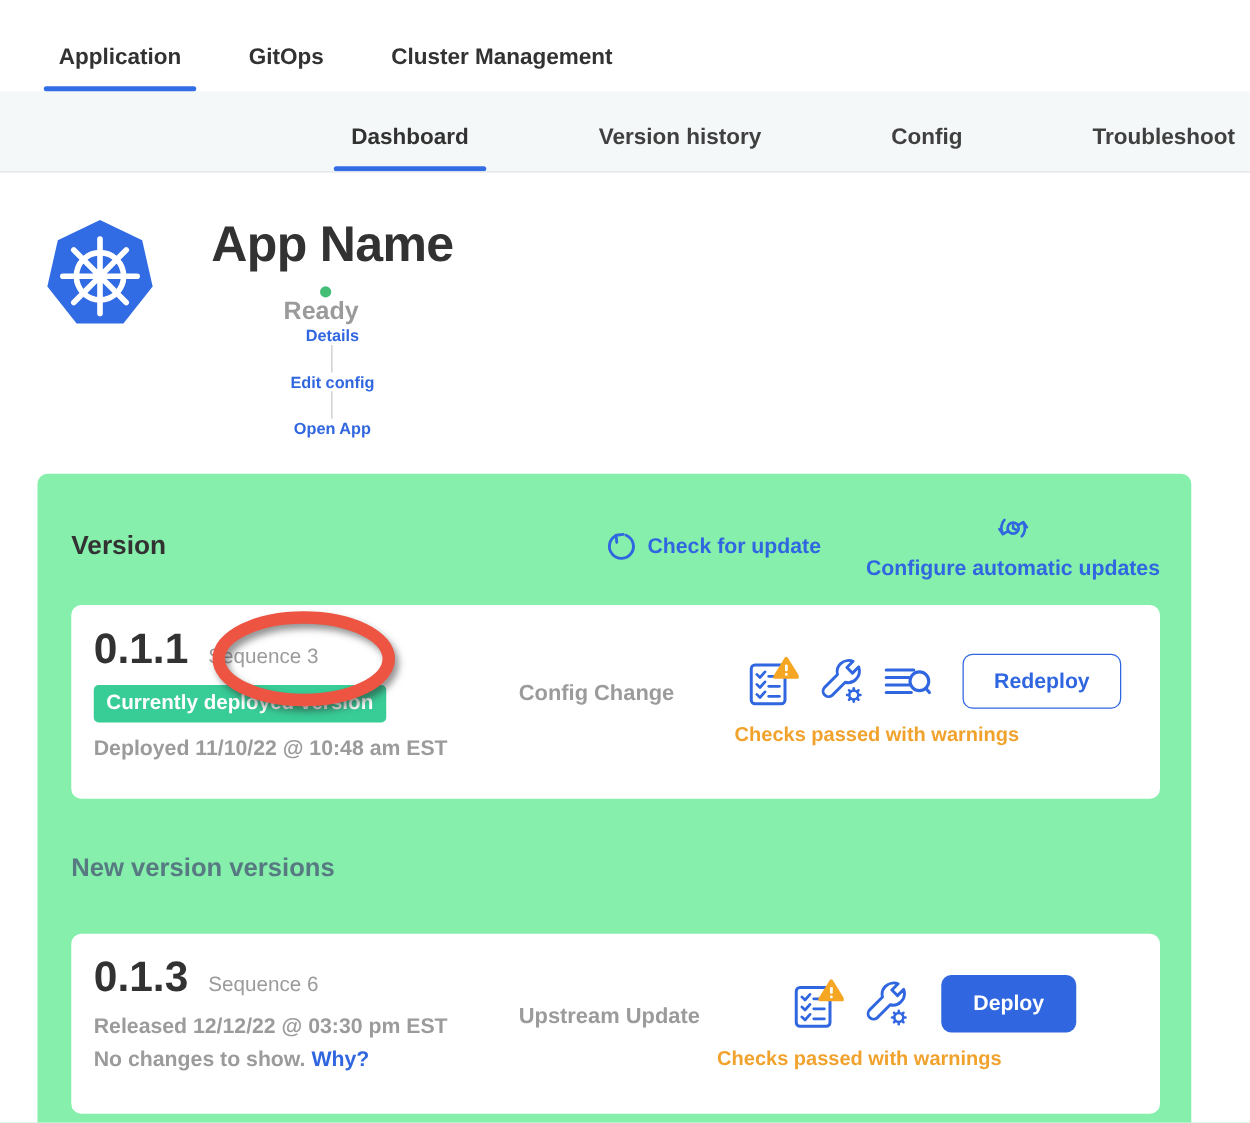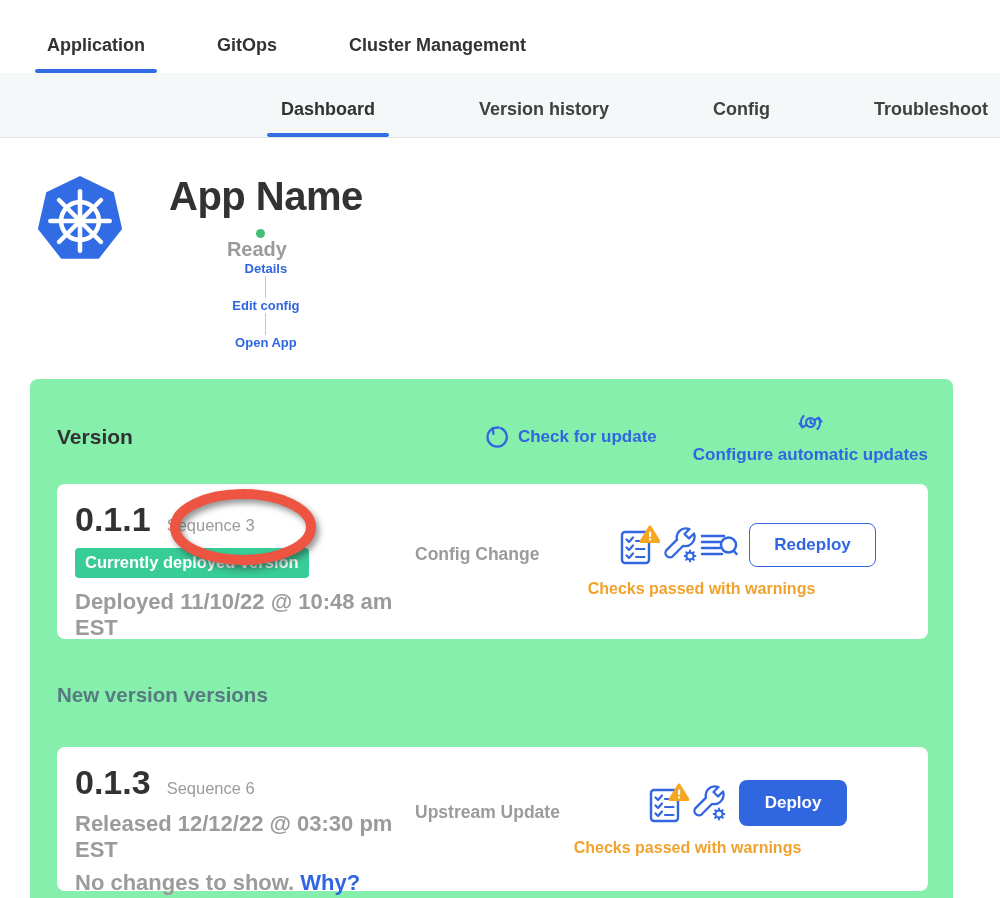--- a/index.html
+++ b/index.html
@@ -1,20 +1,20 @@
 <!DOCTYPE html>
 <html><head>
 <meta charset="utf-8">
 <style>
   * { margin:0; padding:0; box-sizing:border-box; }
   html,body { width:1000px; height:898px; background:#fff; overflow:hidden;
               font-family:"Liberation Sans", sans-serif; color:#323232; }
 
   
-  .topnav { height:73px; display:flex; align-items:flex-end; padding-left:45px; gap:68px; background:#fff; }
+  .topnav { height:73px; display:flex; align-items:flex-end; padding-left:45px; gap:50px; background:#fff; }
   .topnav-item { font-size:18px; font-weight:700; color:#323232; padding:0 2px 17px; position:relative; cursor:pointer; }
   .topnav-item.active::after { content:""; position:absolute; left:-10px; right:-10px; bottom:0; height:4px; background:#326DE6; border-radius:2px; }
 
   
   .subnav { height:65px; background:#F5F8F9; border-bottom:1px solid #E2E5E6; display:flex; align-items:flex-end;
             padding-left:279px; gap:100px; white-space:nowrap; overflow:hidden; }
   .subnav-tab { font-size:18px; font-weight:700; color:#404040; padding:0 2px 17px; position:relative; cursor:pointer; flex:0 0 auto; }
   .subnav-tab.active { color:#323232; }
   .subnav-tab.active::after { content:""; position:absolute; left:-12px; right:-12px; bottom:0; height:4px; background:#326DE6; border-radius:2px; }
 
@@ -40,25 +40,25 @@
   .card.current { height:155px; }
   .card.available { height:144px; margin-top:40px; }
   .card-left { width:340px; }
   .version-line { display:flex; align-items:baseline; position:relative; }
   .version-num { font-size:34px; font-weight:800; color:#323232; }
   .sequence { font-size:16.5px; color:#9B9B9B; margin-left:16px; }
   .annotation { position:absolute; left:92px; top:-13px; pointer-events:none;
                 filter:drop-shadow(3px 4px 3px rgba(40,40,40,0.5)); }
   .deployed-badge { display:inline-block; background:#38CC97; color:#fff; font-weight:700; font-size:16.5px;
                     padding:5px 10px 6px; border-radius:4px; margin-top:9px; }
-  .meta-line { margin-top:11px; color:#9B9B9B; font-weight:600; font-size:22px; }
+  .meta-line { margin-top:11px; color:#9B9B9B; font-weight:600; font-size:17px; }
   .why-link { color:#3066E0; font-weight:700; cursor:pointer; }
   .source-label { width:168px; align-self:center; font-size:17.5px; font-weight:700; color:#9B9B9B; margin-top:-16px; }
   .card-right { flex:1; display:flex; flex-direction:column; align-items:center; justify-content:center; margin-top:-4px; }
-  .actions-row { display:flex; align-items:center; gap:1px; }
+  .actions-row { display:flex; align-items:center; gap:15px; }
   .action-icon { cursor:pointer; display:flex; }
   .warning-text { margin-top:13px; font-size:16px; font-weight:700; color:#F1A22C; transform:translateX(-46px); }
 
   .btn { font-family:"Liberation Sans", sans-serif; font-size:17px; font-weight:700; border-radius:8px; cursor:pointer; }
   .btn-outline { border:1.5px solid #3066E0; color:#3066E0; background:#fff; padding:11px 24px; margin-left:10px; }
   .btn-primary { background:#3066E0; color:#fff; border:none; padding:13px 26px; margin-left:10px; }
 
   .new-version-heading { margin-top:44px; font-size:20.5px; font-weight:700; color:#577981; }
   .see-all { margin-top:25px; display:flex; align-items:flex-end; gap:9px; color:#3066E0;
              font-size:17.5px; font-weight:700; cursor:pointer; }

